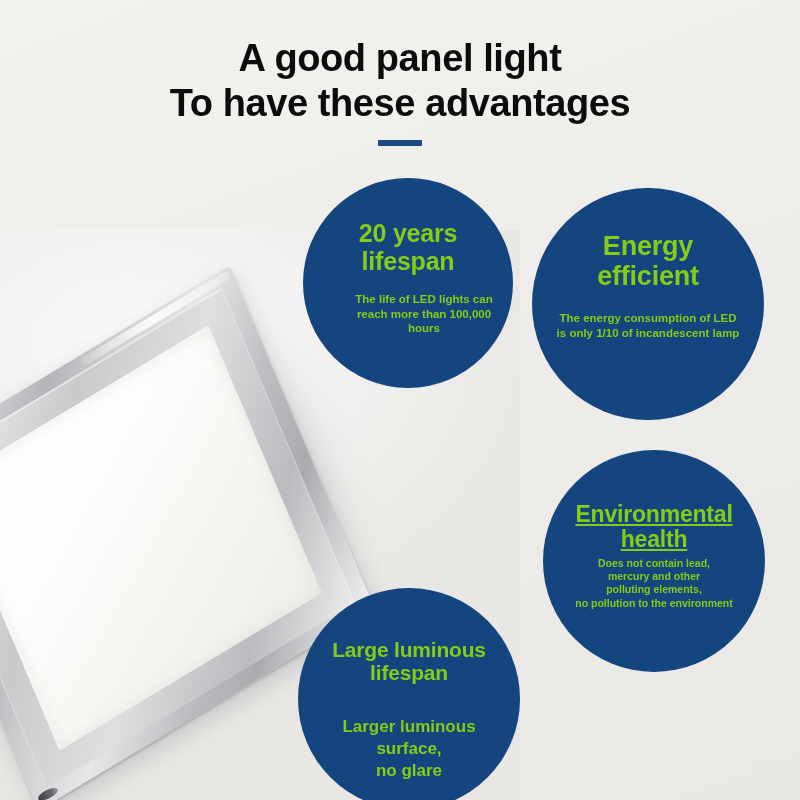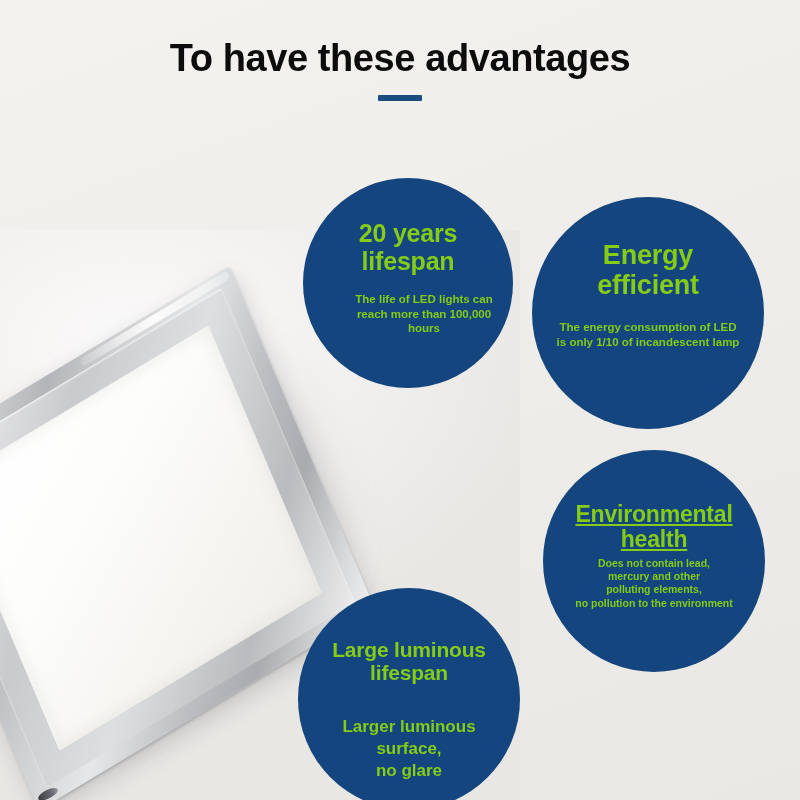--- a/index.html
+++ b/index.html
@@ -185,21 +185,21 @@
     width: 210px;
     height: 210px;
     padding: 42px 18px 0 18px;
   }
   #bubble-lifespan .bubble-title { font-size: 25px; }
   #bubble-lifespan .bubble-body  { font-size: 11.5px; margin-top: 17px; margin-left: 32px; }
 
   
   #bubble-energy {
     left: 532px;
-    top: 197px;
+    top: 188px;
     width: 232px;
     height: 232px;
     padding: 44px 20px 0 20px;
   }
   #bubble-energy .bubble-title { font-size: 27px; }
   #bubble-energy .bubble-body  { font-size: 11.5px; margin-top: 20px; }
 
   
   #bubble-environment {
     left: 543px;
@@ -235,20 +235,21 @@
     <div class="panel">
       <div class="panel-highlight"></div>
       <div class="panel-bevel">
         <div class="panel-face"></div>
       </div>
       <div class="panel-notch"></div>
     </div>
   </div>
 
   <div class="heading">
+    <span class="heading-line">A good panel light</span>
     <span class="heading-line">To have these advantages</span>
     <div class="heading-rule"></div>
   </div>
 
   <div class="bubble" id="bubble-lifespan">
     <div class="bubble-title">
       <span class="line">20 years</span>
       <span class="line">lifespan</span>
     </div>
     <div class="bubble-body">

